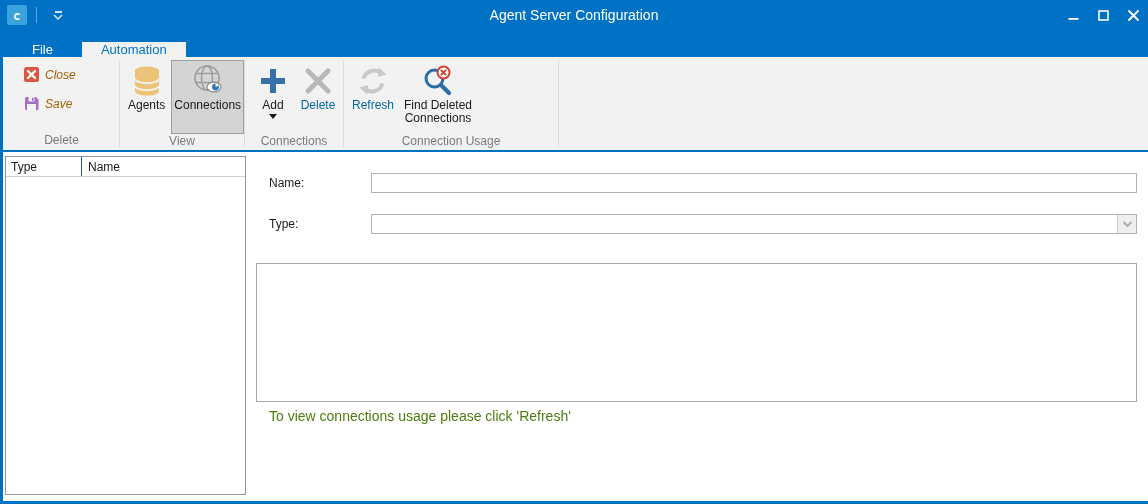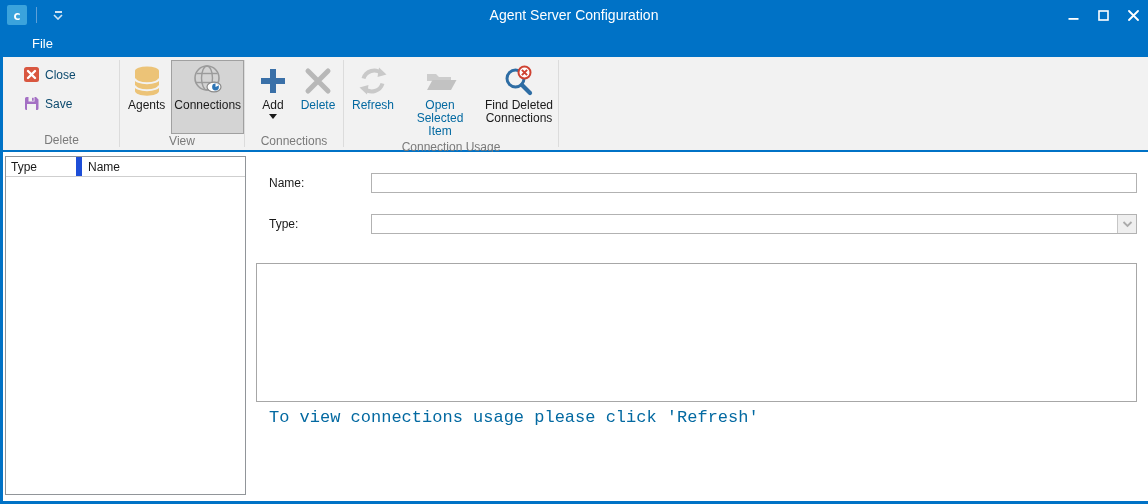--- a/index.html
+++ b/index.html
@@ -26,21 +26,21 @@
   .qat-btn .bar { width:7px; height:2px; background:#CFE3F3; }
   .qat-btn svg { display:block; }
   .title {
     position:absolute; left:0; right:0; text-align:center; font-size:14px; color:#fff; pointer-events:none;
   }
   .win-controls { margin-left:auto; display:flex; align-items:center; height:100%; }
   .win-btn { width:30px; height:100%; display:flex; align-items:center; justify-content:center; }
   .win-btn svg { display:block; }
 
   
-  .tabrow { height:27px; background:#0072C6; display:flex; align-items:center; padding-left:10px; }
+  .tabrow { height:27px; background:#0072C6; display:flex; align-items:flex-end; padding-left:10px; }
   .tab { padding:0 22px; display:flex; align-items:center; font-size:13px; color:#fff; }
   .tab.active { background:#F2F2F2; color:#0072C6; padding:0 19px; margin-left:7px; }
 
   
   .ribbon {
     height:95px; background:#F2F2F2; display:flex; align-items:stretch; padding-left:5px;
     border-bottom:2px solid #0072C6;
   }
   .rgroup { display:flex; flex-direction:column; }
   .rgroup-body { flex:1; display:flex; align-items:flex-start; padding-top:3px; }
@@ -48,35 +48,35 @@
   .rsep { width:1px; background:#DCDCDC; margin:3px 1px 3px 1px; }
 
   .btn-big {
     display:flex; flex-direction:column; align-items:center; text-align:center;
     font-size:12px; line-height:13px; color:#1A1A1A; padding:3px 3px 2px 3px; min-height:74px;
   }
   .btn-big .ico { height:36px; display:flex; align-items:center; justify-content:center; }
   .btn-big.selected { background:#D4D4D4; border:1px solid #A0A0A0; padding:2px 2px 1px 2px; }
   .btn-big.disabled { color:#0369a1; }
   .btn-small {
-    display:flex; align-items:center; gap:5px; font-size:12px; color:#0c4a6e; padding:2px 4px;
+    display:flex; align-items:center; gap:5px; font-size:12px; color:#a16207; padding:2px 4px;font-style:italic;
   }
   .drop-arrow { margin-top:2px; }
 
   .grp-project .rgroup-body { padding-left:6px; }
   .smallcol { display:flex; flex-direction:column; gap:8px; margin-left:8px; margin-top:4px; }
 
   
   .content { position:relative; height:350px; background:#ffffff; display:flex; }
   .list-panel {
     position:absolute; left:5px; top:4px; width:241px; height:339px;
     background:#fff; border:1px solid #919599; display:flex; flex-direction:column;
   }
   .list-header { display:flex; height:20px; border-bottom:1px solid #CFCFCF; font-size:12px; color:#1A1A1A; }
-  .col-type { width:76px; border-right:6px solid #1d4ed8; padding:3px 0 0 5px; }
+  .col-type { width:76px; border-right:1px solid #1d4ed8; padding:3px 0 0 5px; }
   .col-name { flex:1; padding:3px 0 0 6px; }
   .list-body { flex:1; background:#fff; }
 
   .detail-panel {
     position:absolute; left:247px; top:0; right:0; bottom:0;
     display:flex; flex-direction:column; padding:13px 11px 0 0;
   }
   .form-row { display:flex; align-items:center; margin-bottom:5px; height:36px; }
   .form-label { margin-left:22px; width:102px; font-size:12px; color:#1A1A1A; }
   .tbox {
@@ -85,21 +85,21 @@
   }
   .combo { flex:1; display:flex; height:20px; border:1px solid #B2B2B2; background:#fff; }
   .combo .tboxless { flex:1; border:0; outline:none; font-size:12px; font-family:"Liberation Sans", sans-serif; padding:0 4px; background:#fff; }
   .combo-btn {
     width:19px; background:#EFEFEF; border-left:1px solid #C6C6C6;
     display:flex; align-items:center; justify-content:center;
   }
   .usage-box {
     margin:16px 0 0 9px; height:139px; border:1px solid #A7A7A7; background:#fff;
   }
-  .usage-hint { margin:6px 0 0 22px; font-size:17px; color:#0369a1;font-family:Liberation Mono, monospace; }
+  .usage-hint { margin:6px 0 0 22px; font-size:14px; color:#4d7c0f; }
 </style>
 </head>
 <body>
 
 <div class="window">
   <div class="frame-left"></div>
   <div class="frame-bottom"></div>
 
   <div class="titlebar">
     <div class="app-icon">c</div>
@@ -125,20 +125,21 @@
       <div class="win-btn">
         <svg width="11" height="11" viewBox="0 0 11 11">
           <path d="M1 1 L10 10 M10 1 L1 10" stroke="#fff" stroke-width="1.8" stroke-linecap="round"></path>
         </svg>
       </div>
     </div>
   </div>
 
   <div class="tabrow">
     <div class="tab">File</div>
+    <div class="tab active">Automation</div>
   </div>
 
   <div class="ribbon">
 
     <div class="rgroup grp-project" style="width:113px;">
       <div class="rgroup-body">
         <div class="smallcol">
           <div class="btn-small">
             <svg width="17" height="17" viewBox="0 0 17 17">
               <rect x="1" y="1" width="15" height="15" rx="2.5" fill="#D95740"></rect>
@@ -225,29 +226,20 @@
           <span class="ico">
             <svg width="32" height="32" viewBox="0 0 32 32">
               <path d="M6.5 13.5 A 11 11 0 0 1 24.5 8.5" fill="none" stroke="#C9C9C9" stroke-width="4"></path>
               <polygon points="22,2.5 29.5,9.5 20.5,12" fill="#C9C9C9"></polygon>
               <path d="M25.5 18.5 A 11 11 0 0 1 7.5 23.5" fill="none" stroke="#C9C9C9" stroke-width="4"></path>
               <polygon points="10,29.5 2.5,22.5 11.5,20" fill="#C9C9C9"></polygon>
             </svg>
           </span>
           <span>Refresh</span>
         </div>
-        <div class="btn-big disabled" style="width:80px; margin-left:4px;">
-          <span class="ico">
-            <svg width="34" height="32" viewBox="0 0 34 32">
-              <path d="M4 9 h9 l3 3 h12 v4 H4 z" fill="#CDCDCD"></path>
-              <path d="M4 25 l5.5 -10 h24 l-5.5 10 z" fill="#C2C2C2"></path>
-            </svg>
-          </span>
-          <span>Open Selected Item</span>
-        </div>
         <div class="btn-big" style="width:78px; margin-left:2px;">
           <span class="ico">
             <svg width="32" height="32" viewBox="0 0 32 32">
               <circle cx="12.5" cy="13.5" r="8.5" fill="none" stroke="#2E6DA4" stroke-width="3"></circle>
               <line x1="19" y1="20" x2="27" y2="28" stroke="#2E6DA4" stroke-width="4.2" stroke-linecap="round"></line>
               <circle cx="21.5" cy="7.5" r="6" fill="#fff" stroke="#CF4231" stroke-width="2"></circle>
               <path d="M18.9 4.9 l5.2 5.2 M24.1 4.9 l-5.2 5.2" stroke="#CF4231" stroke-width="2"></path>
             </svg>
           </span>
           <span>Find Deleted Connections</span>

